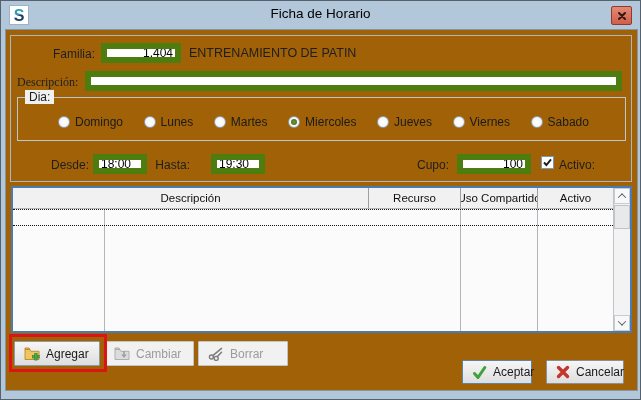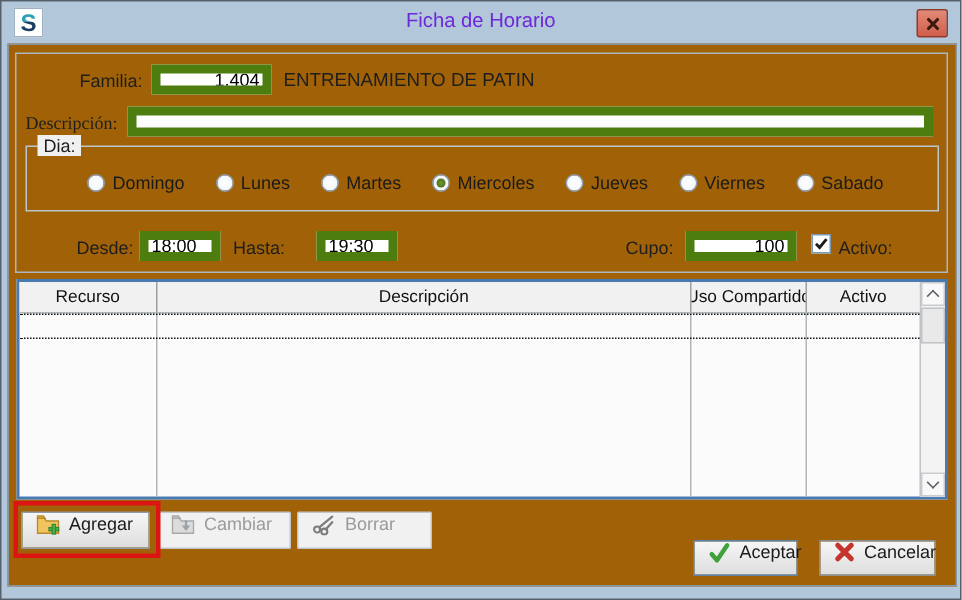--- a/index.html
+++ b/index.html
@@ -8,21 +8,21 @@
 
   .window {
     position: relative; width: 641px; height: 400px;
     background: #b3c7db; border: 1px solid #55626e; overflow: hidden;
   }
 
   
   .titlebar { position: absolute; left: 0; top: 0; width: 100%; height: 28px; }
   .title {
     position: absolute; left: 0; top: 5px; width: 100%;
-    text-align: center; font-size: 13.5px; color: #6d28d9;
+    text-align: center; font-size: 13.5px; color: #000000;
   }
   .app-icon {
     position: absolute; left: 8px; top: 4px; width: 20px; height: 20px;
     background: #fff; border: 1px solid #9fb2c4;
   }
   .close-btn {
     position: absolute; right: 8px; top: 5px; width: 21px; height: 19px;
     background: linear-gradient(#e28976, #d05f4c);
     border: 1px solid #8f3a2b; border-radius: 2px;
     display: flex; align-items: center; justify-content: center;
@@ -113,21 +113,21 @@
     height: 16px; background: #f8f8f8; border: 1px solid #c8ccd0;
     display: flex; align-items: center; justify-content: center;
   }
   .sb-thumb { height: 24px; margin-top: 1px; background: #e9e9e9; border: 1px solid #c0c4c8; }
   .chev { width: 6px; height: 6px; border-top: 1.6px solid #5a5f66; border-right: 1.6px solid #5a5f66; }
   .chev.up   { transform: rotate(-45deg) translate(-1px, 1px); }
   .chev.down { transform: rotate(135deg) translate(-1px, 1px); }
 
   
   .btn {
-    position: absolute; display: flex; justify-content: flex-start;
+    position: absolute; display: flex; align-items: center; justify-content: flex-start;
     gap: 6px; padding: 0 9px; font-size: 12px; color: #1a1a1a;
     background: linear-gradient(#f6f6f6, #dedede); border: 1px solid #8e9aa5; border-radius: 1px;
     cursor: default;
   }
   .btn.disabled { background: #f1f1f1; border-color: #bfc5c9; color: #9b9b9b; }
   .btn-agregar { left: 8px;   top: 311px; width: 86px; height: 25px; }
   .btn-cambiar { left: 98px;  top: 311px; width: 90px; height: 25px; }
   .btn-borrar  { left: 192px; top: 311px; width: 90px; height: 25px; }
   .btn-aceptar  { left: 456px; top: 330px; width: 70px; height: 24px; border-color: #5b84ad; }
   .btn-cancelar { left: 540px; top: 330px; width: 78px; height: 24px; border-color: #899097; }
@@ -226,22 +226,22 @@
             <path d="M2 5.5 L4.4 8 L9 2.4" stroke="#1c1c1c" stroke-width="1.9" fill="none"></path>
           </svg>
         </span>
       </span>
       <span class="lbl activo-label">Activo:</span>
     </div>
 
     <div class="grid">
       <div class="grid-main">
         <div class="grid-header">
+          <div class="hcell c2">Descripción</div>
           <div class="hcell c1">Recurso</div>
-          <div class="hcell c2">Descripción</div>
           <div class="hcell c3">Uso Compartido</div>
           <div class="hcell c4">Activo</div>
         </div>
         <div class="grid-body">
           <div class="bcell c1"></div>
           <div class="bcell c2"></div>
           <div class="bcell c3"></div>
           <div class="bcell c4"></div>
         </div>
         <div class="focus-row"></div>

